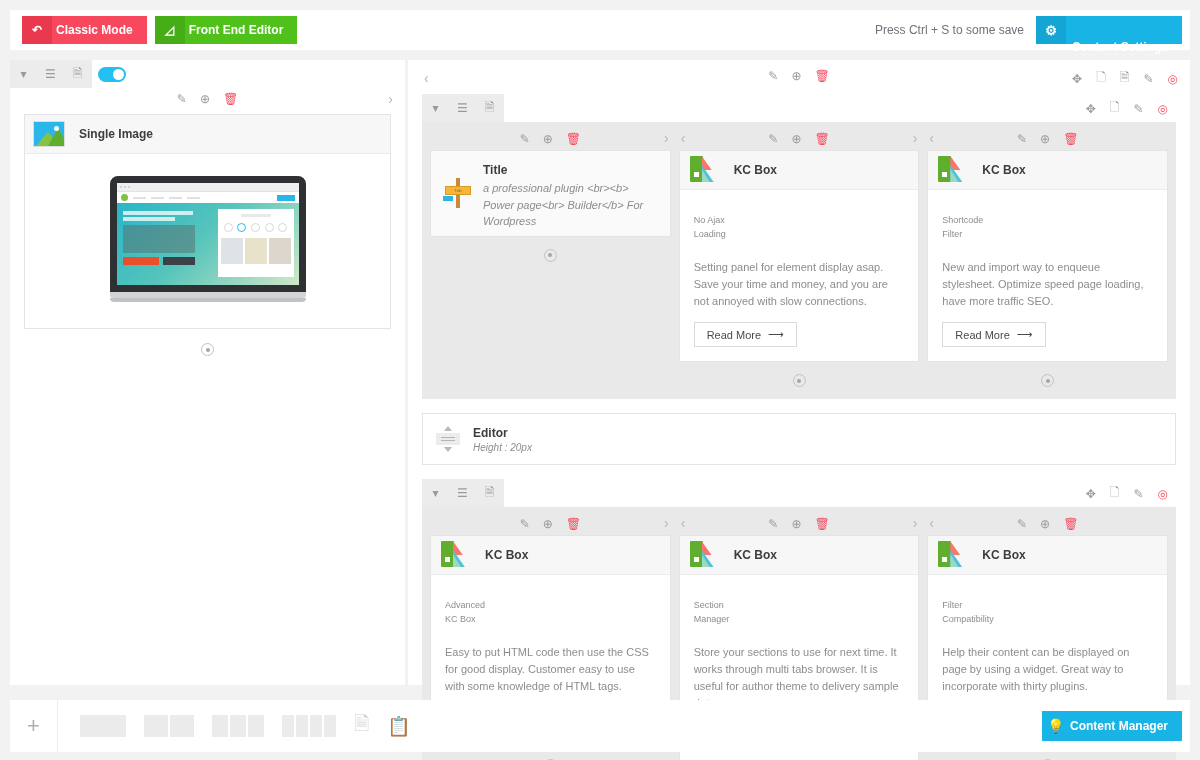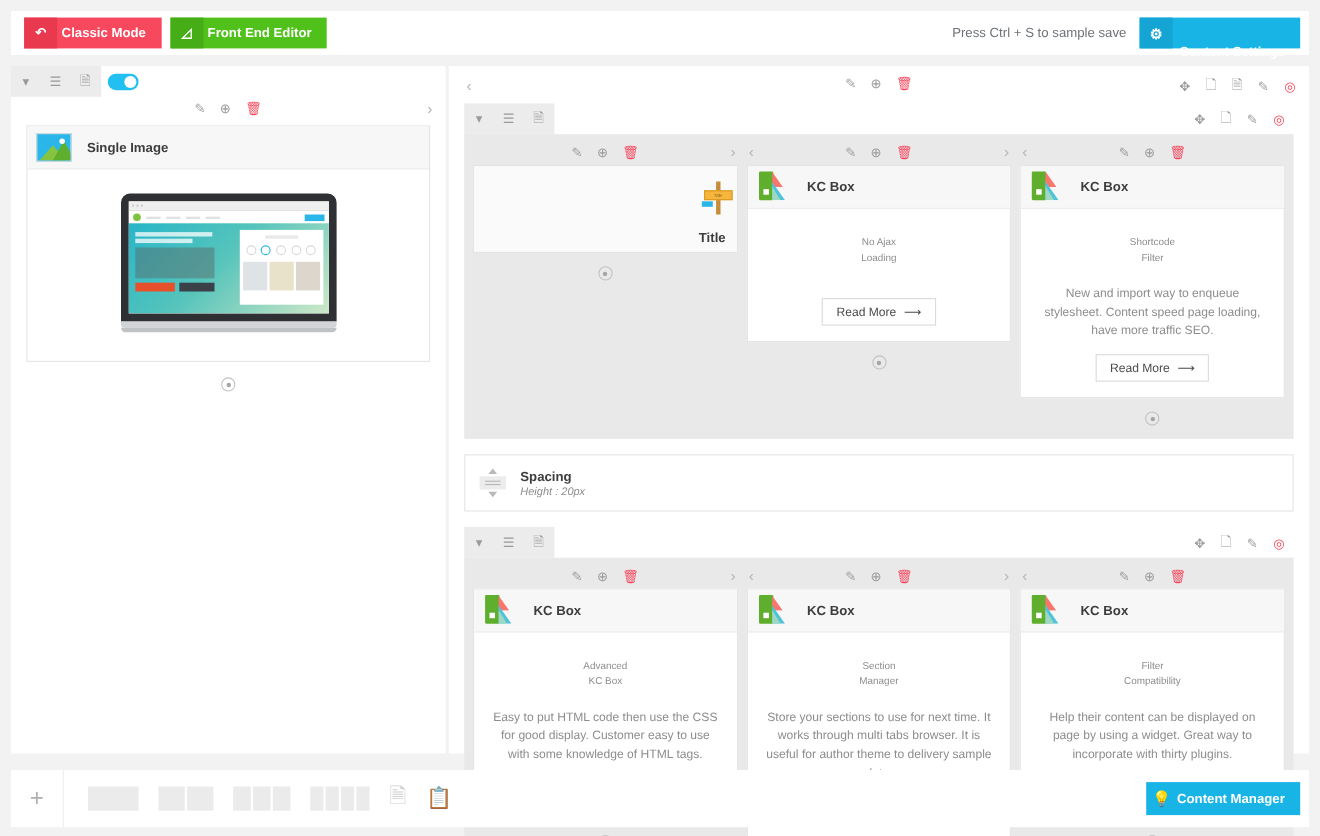--- a/index.html
+++ b/index.html
@@ -123,21 +123,21 @@
   
   .circ-plus {
     width: 13px; height: 13px; border-radius: 50%; border: 1px solid #c2c2c2; color: #a5a5a5;
     display: flex; align-items: center; justify-content: center; font-size: 13px; cursor: pointer;
     line-height: 1; position: relative;
   }
   .circ-plus::after { content:""; position:absolute; width:4px;height:4px;border-radius:50%;background:#a5a5a5; }
   .addrow { display: flex; justify-content: center; align-items: center; }
 
   
-  .kcbody { padding: 10px 14px 14px; text-align: center; }
+  .kcbody { padding: 10px 14px 14px; }
   .kc-sub { font-size: 9px; color: #8d8d8d; line-height: 1.5; margin: 14px 0 18px; }
   .kc-desc { font-size: 11px; color: #8d8d8d; line-height: 1.55; }
   .readmore {
     display: inline-flex; align-items: center; gap: 7px; margin-top: 12px;
     border: 1px solid #dadada; background: #fff; padding: 5px 12px;
     font-size: 11px; color: #4a4a4a; cursor: pointer;
   }
 
   .rowtools-tr {
     position: absolute; display: flex; align-items: center; gap: 14px;
@@ -202,21 +202,21 @@
     <div class="mode-btn classic">
       <span class="ic">↶</span>
       <span class="lbl">Classic Mode</span>
     </div>
     <div class="mode-btn frontend">
       <span class="ic">◿</span>
       <span class="lbl">Front End Editor</span>
     </div>
   </div>
   <div class="tb-right">
-    <span class="quicksave">Press Ctrl + S to sample save</span>
+    <span class="quicksave">Press Ctrl + S to some save</span>
     <div class="cs-btn">
       <span class="ic">⚙</span>
       <span class="lbl">Content Settings</span>
     </div>
   </div>
 </div>
 
 <div class="stage">
 
   <div class="left-pane">
@@ -337,28 +337,29 @@
           <div style="flex:1;position:relative;">
             <div style="position:relative;height:22px;">
               <div class="etool">
                 <span class="ei">✎</span>
                 <span class="ei">⊕</span>
                 <span class="ei trash">🗑</span>
               </div>
               <span class="nav-arrow" style="position:absolute;right:2px;top:2px;">›</span>
             </div>
             <div class="elem-card" style="background:#fafafa;">
-              <div style="display:flex;align-items:flex-end;padding:6px 0;flex-direction:column;">
+              <div style="display:flex;align-items:center;padding:6px 0;">
                 <div class="ic-sign">
                   <span class="post"></span>
                     <span class="board">Title</span>
                     <span class="board2"></span>
                 </div>
                 <div style="padding:6px 10px 0 8px;">
                   <div style="font-size:12px;font-weight:bold;color:#3d3d3d;">Title</div>
+                  <div style="font-size:11px;color:#8d8d8d;font-style:italic;line-height:1.5;margin-top:3px;">a professional plugin &lt;br&gt;&lt;b&gt; Power page&lt;br&gt; Builder&lt;/b&gt; For Wordpress</div>
                 </div>
               </div>
             </div>
             <div class="addrow" style="margin-top:12px;">
               <span class="circ-plus"></span>
             </div>
           </div>
 
           <div style="flex:1;position:relative;">
             <div style="position:relative;height:22px;">
@@ -378,20 +379,21 @@
                     <span class="f2"></span>
                     <span class="f3"></span>
                 </div>
                 <span class="elem-title">KC Box</span>
               </div>
               <div class="kcbody">
                 <div class="kc-sub">
                   <div>No Ajax</div>
                   <div>Loading</div>
                 </div>
+                <div class="kc-desc">Setting panel for element display asap. Save your time and money, and you are not annoyed with slow connections.</div>
                 <div class="readmore">
                   <span>Read More</span>
                   <span>⟶</span>
                 </div>
               </div>
             </div>
             <div class="addrow" style="margin-top:12px;">
               <span class="circ-plus"></span>
             </div>
           </div>
@@ -413,21 +415,21 @@
                     <span class="f2"></span>
                     <span class="f3"></span>
                 </div>
                 <span class="elem-title">KC Box</span>
               </div>
               <div class="kcbody">
                 <div class="kc-sub">
                   <div>Shortcode</div>
                   <div>Filter</div>
                 </div>
-                <div class="kc-desc">New and import way to enqueue stylesheet. Content speed page loading, have more traffic SEO.</div>
+                <div class="kc-desc">New and import way to enqueue stylesheet. Optimize speed page loading, have more traffic SEO.</div>
                 <div class="readmore">
                   <span>Read More</span>
                   <span>⟶</span>
                 </div>
               </div>
             </div>
             <div class="addrow" style="margin-top:12px;">
               <span class="circ-plus"></span>
             </div>
           </div>
@@ -440,21 +442,21 @@
       <div style="display:flex;align-items:center;padding:4px 0;">
         <div class="ic-space">
           <span class="up"></span>
           <span class="bar">
               <i></i>
               <i></i>
             </span>
           <span class="dn"></span>
         </div>
         <div style="padding-left:10px;">
-          <div style="font-size:12px;font-weight:bold;color:#3d3d3d;">Spacing</div>
+          <div style="font-size:12px;font-weight:bold;color:#3d3d3d;">Editor</div>
           <div style="font-size:10px;color:#8d8d8d;font-style:italic;margin-top:2px;">Height : 20px</div>
         </div>
       </div>
     </div>
 
     <div style="position:relative;margin:0 14px;">
       <div style="display:flex;">
         <div class="tabstrip">
           <div class="tabic">▾</div>
           <div class="tabic">☰</div>

